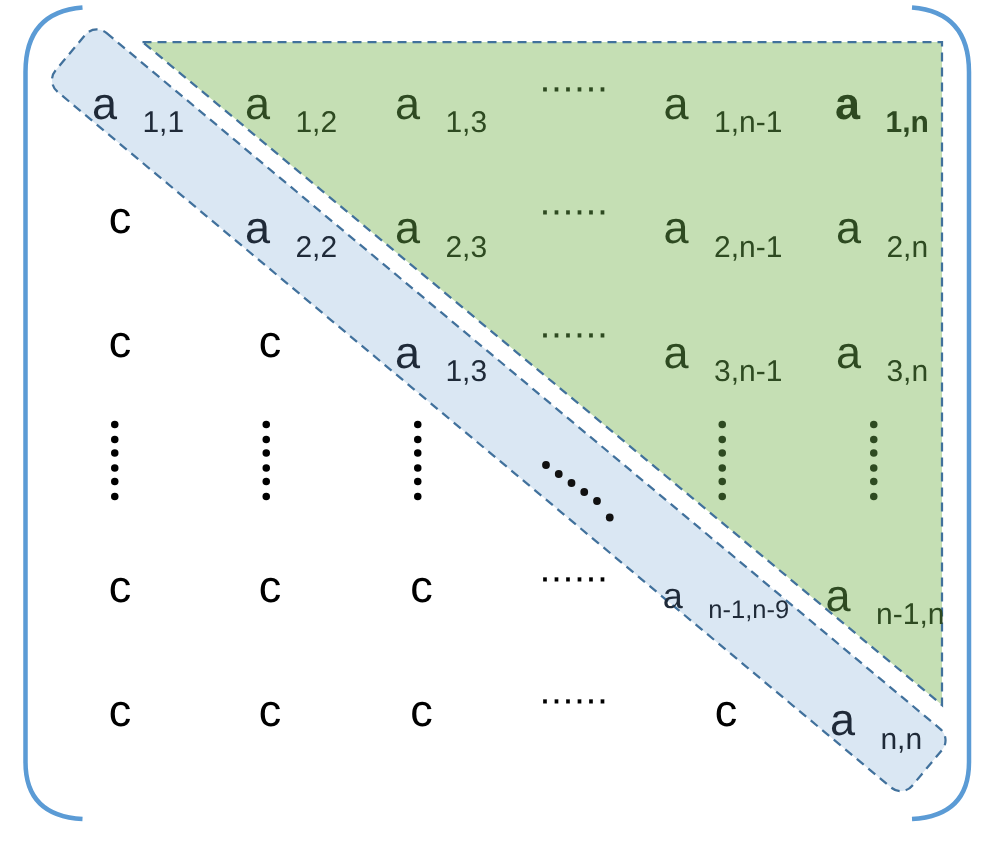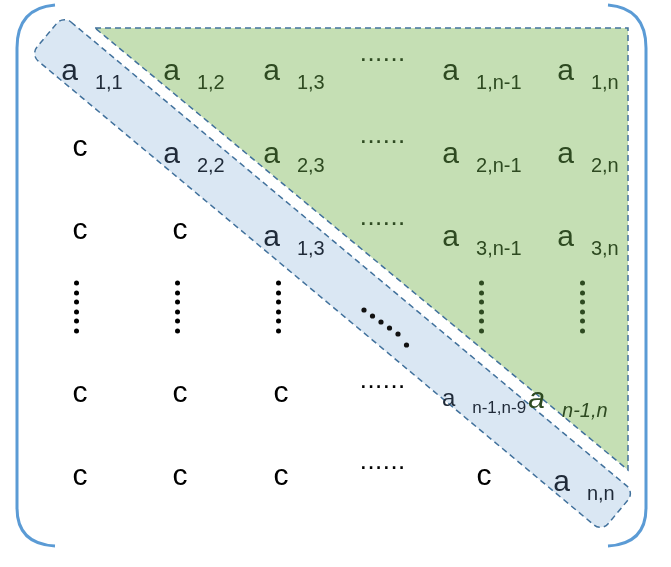--- a/index.html
+++ b/index.html
@@ -31,21 +31,21 @@
   <path d="M55,5 Q17,8 17,48 L17,508 Q17,544 55,546" fill="none" stroke="#5b9bd5" stroke-width="3"></path>
 
   <path d="M608,5 Q646,8 646,48 L646,508 Q646,544 608,546" fill="none" stroke="#5b9bd5" stroke-width="3"></path>
 </svg>
 
 <div class="cell blue" style="left:92px;top:70px;"><span>a</span><span class="sub">1,1</span></div>
 <div class="cell green" style="left:194px;top:70px;"><span>a</span><span class="sub">1,2</span></div>
 <div class="cell green" style="left:294px;top:70px;"><span>a</span><span class="sub">1,3</span></div>
 <div class="hdots green" style="left:382px;top:58px;">······</div>
 <div class="cell green" style="left:482px;top:70px;"><span>a</span><span class="sub">1,n-1</span></div>
-<div class="cell green" style="left:588px;top:70px;"><span>a</span><span class="sub">1,n</span></div>
+<div class="cell green" style="left:588px;top:70px;font-weight:bold;"><span>a</span><span class="sub">1,n</span></div>
 
 <div class="cell black" style="left:80px;top:146px;">c</div>
 <div class="cell blue" style="left:194px;top:153px;text-align:right;"><span>a</span><span class="sub">2,2</span></div>
 <div class="cell green" style="left:294px;top:153px;"><span>a</span><span class="sub">2,3</span></div>
 <div class="hdots green" style="left:382px;top:140px;">······</div>
 <div class="cell green" style="left:482px;top:153px;"><span>a</span><span class="sub">2,n-1</span></div>
 <div class="cell green" style="left:588px;top:153px;"><span>a</span><span class="sub">2,n</span></div>
 
 <div class="cell black" style="left:80px;top:229px;">c</div>
 <div class="cell black" style="left:180px;top:229px;">c</div>
@@ -102,20 +102,20 @@
   <circle cx="389.5" cy="328" r="2.6" fill="#111"></circle>
   <circle cx="398" cy="334" r="2.6" fill="#111"></circle>
   <circle cx="406.5" cy="345" r="2.6" fill="#111"></circle>
 </svg>
 
 <div class="cell black" style="left:80px;top:392px;">c</div>
 <div class="cell black" style="left:180px;top:392px;">c</div>
 <div class="cell black" style="left:281px;top:392px;">c</div>
 <div class="hdots black" style="left:382px;top:385px;">······</div>
 <div class="cell blue" style="left:484px;top:398px;font-size:24px;"><span>a</span><span class="sub" style="font-size:17px;top:7px;">n-1,n-9</span></div>
-<div class="cell green" style="left:568px;top:398px;font-style:italic;"><span>a</span><span class="sub">n-1,n</span></div>
+<div class="cell green" style="left:590px;top:398px;"><span>a</span><span class="sub">n-1,n</span></div>
 
 <div class="cell black" style="left:80px;top:475px;">c</div>
 <div class="cell black" style="left:180px;top:475px;">c</div>
 <div class="cell black" style="left:281px;top:475px;">c</div>
 <div class="hdots black" style="left:382px;top:466px;">······</div>
 <div class="cell black" style="left:484px;top:475px;">c</div>
 <div class="cell blue" style="left:584px;top:481px;"><span>a</span><span class="sub">n,n</span></div>
 
 </body></html>

